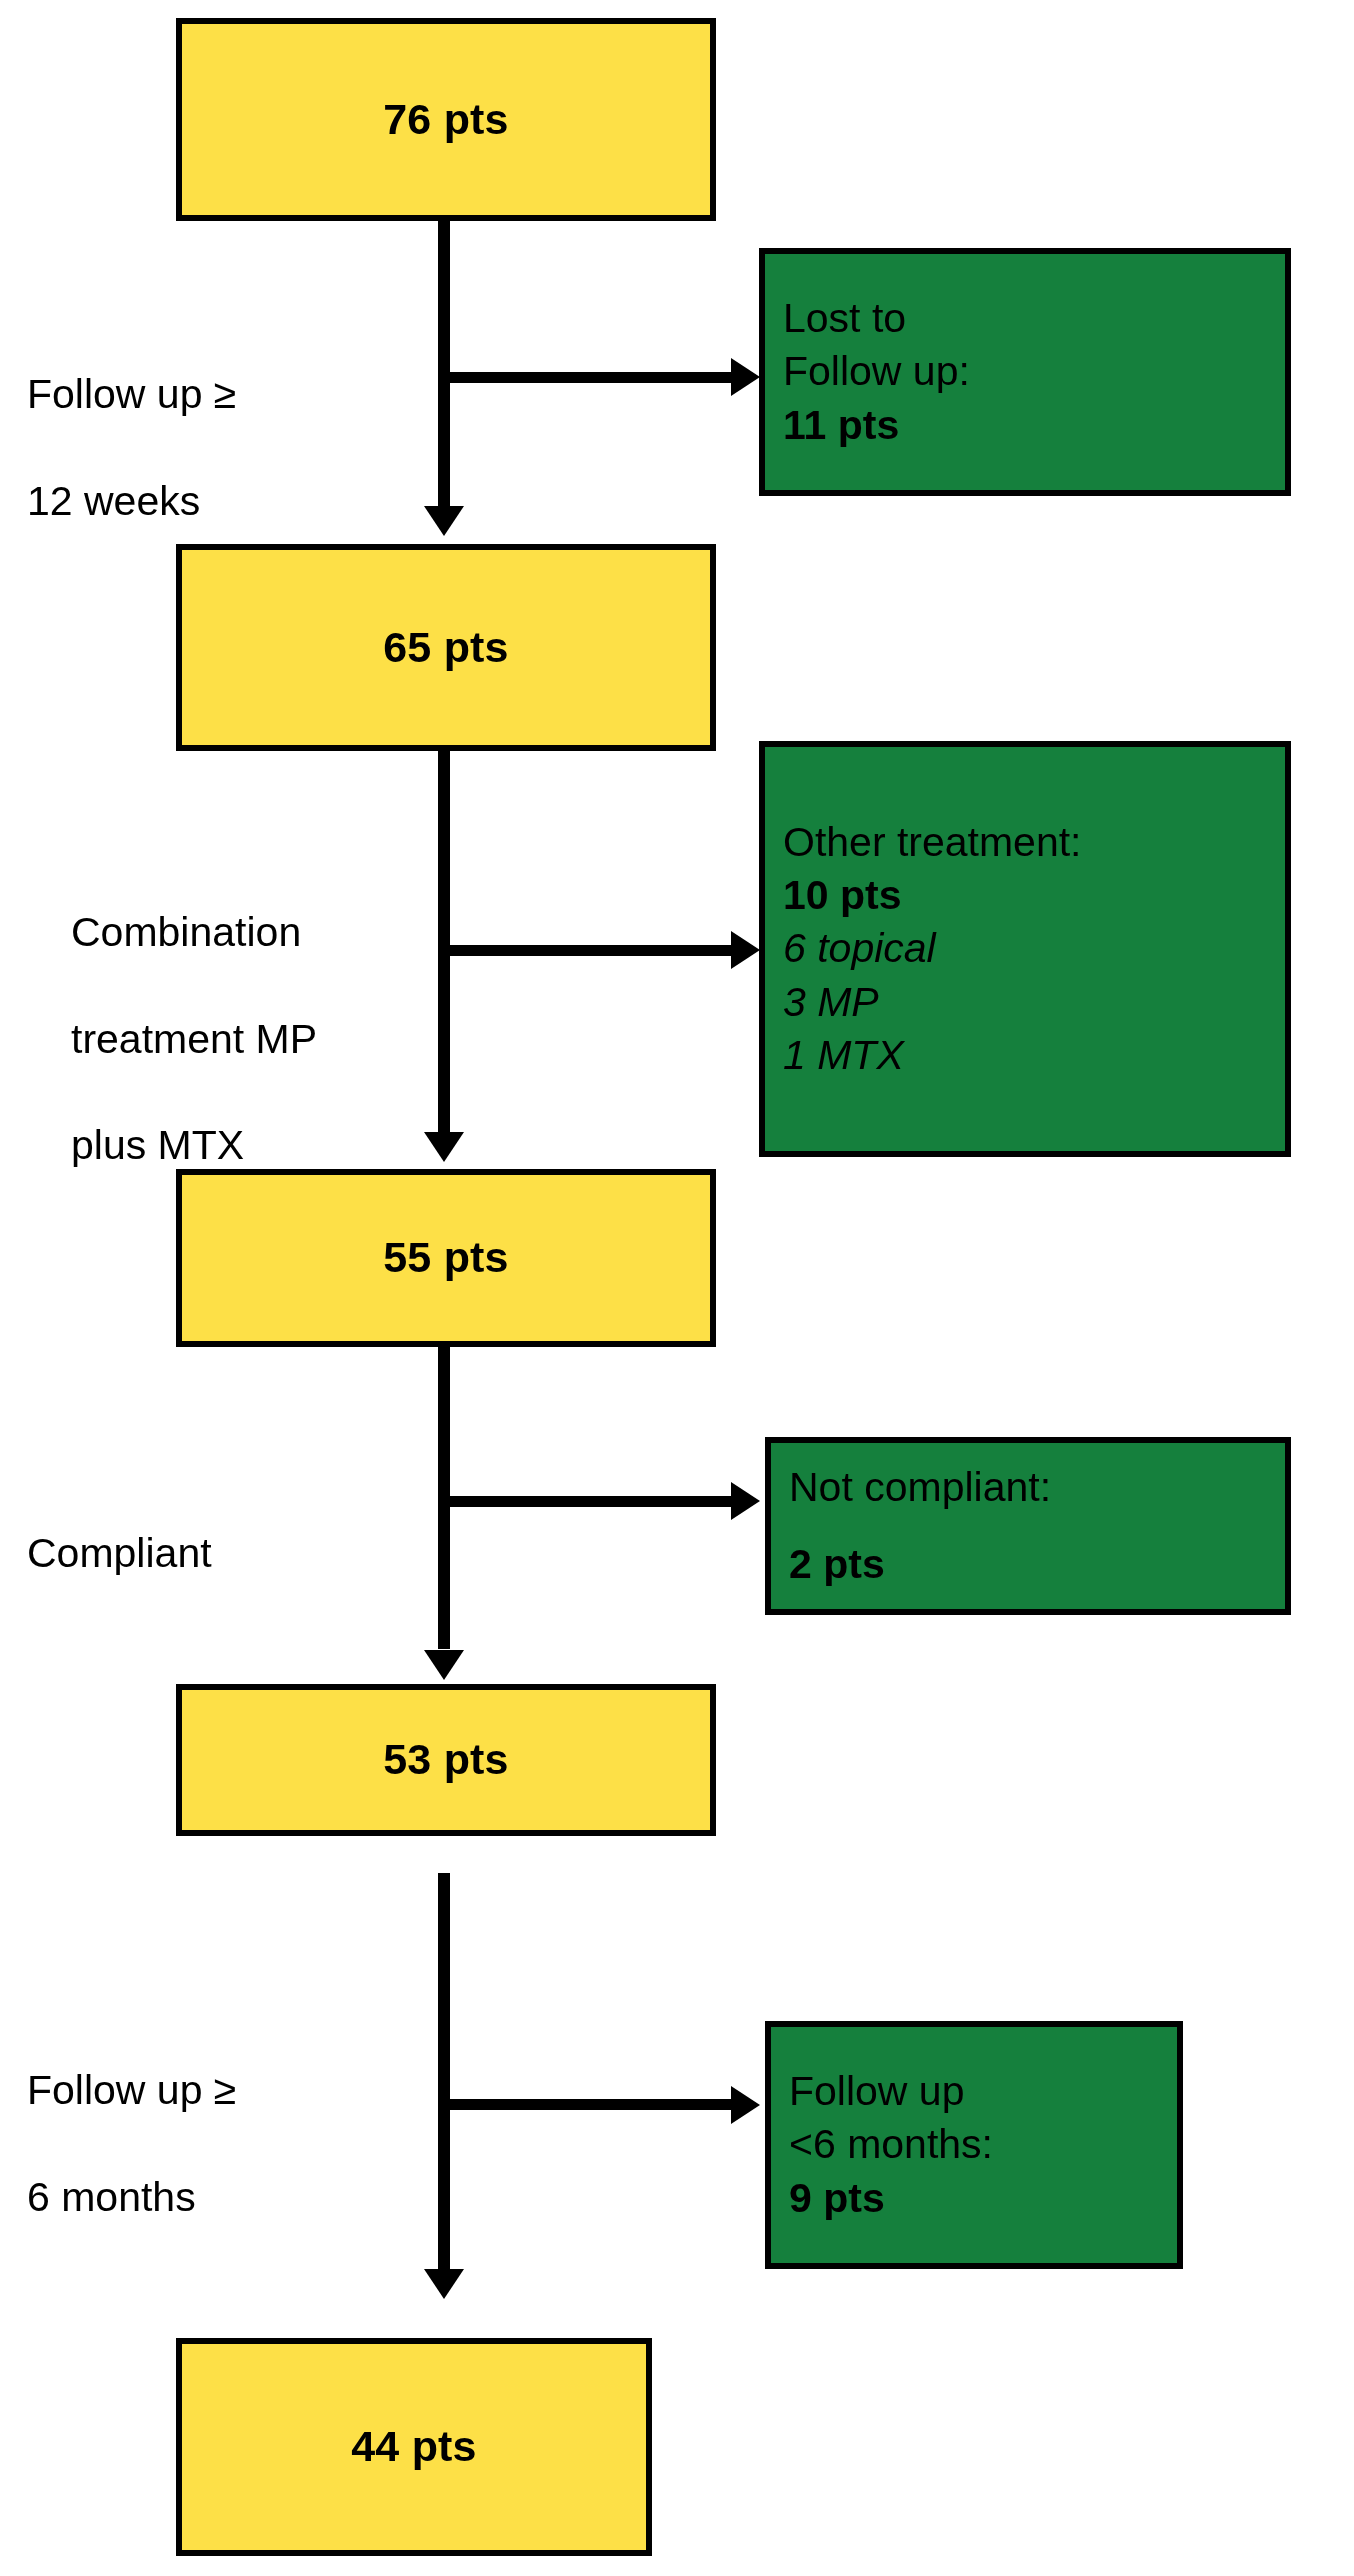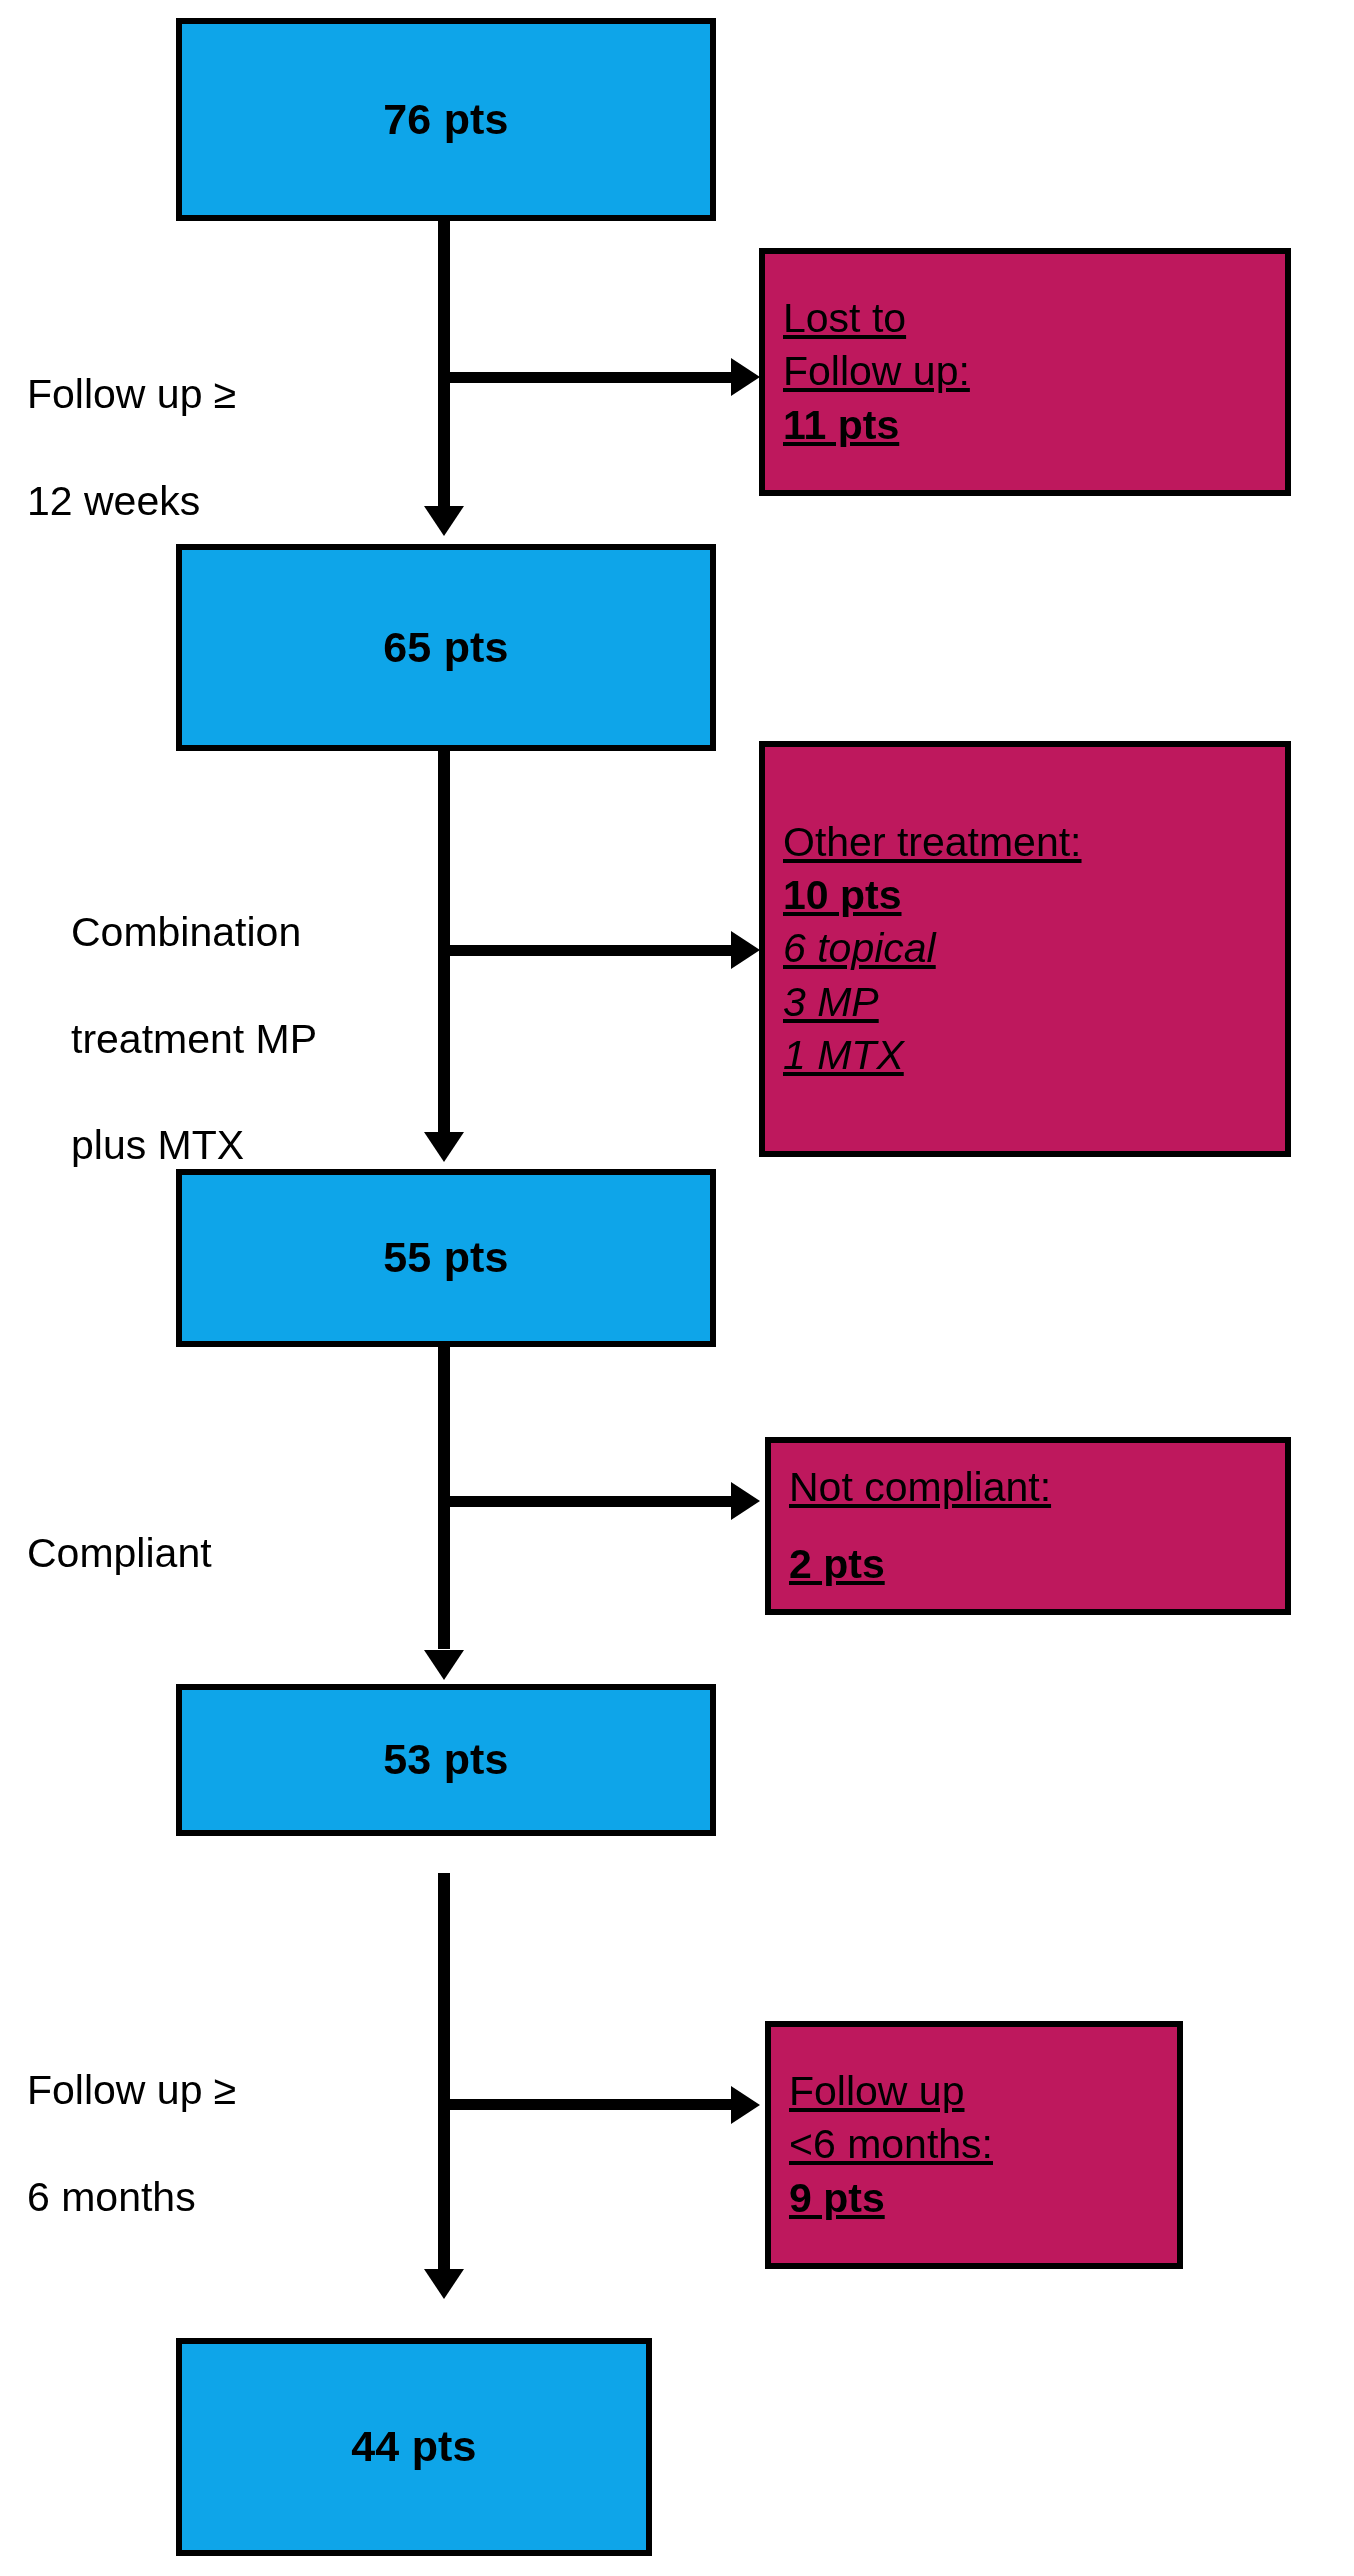--- a/index.html
+++ b/index.html
@@ -18,43 +18,42 @@
     height: 2576px;
     background: #ffffff;
     overflow: hidden;
   }
 
   
   .node-box {
     position: absolute;
     box-sizing: border-box;
     border: 6px solid #000000;
-    background: #0ea5e9;
+    background: #fde047;
     display: flex;
     align-items: center;
     justify-content: center;
   }
   .node-box .node-label {
     font-size: 43px;
     font-weight: bold;
     letter-spacing: 0.2px;
     line-height: 1.1;
     text-align: center;
   }
 
   .side-box {
     position: absolute;
     box-sizing: border-box;
     border: 6px solid #000000;
-    background: #be185d;
+    background: #15803d;
     padding: 10px 0 10px 18px;
     display: flex;
     flex-direction: column;
     justify-content: center;
-    text-decoration: underline;
   }
   .side-box .line {
     font-size: 41px;
     line-height: 1.30;
     white-space: nowrap;
   }
   .side-box .line.bold { font-weight: bold; }
   .side-box .line.italic { font-style: italic; }
 
   

